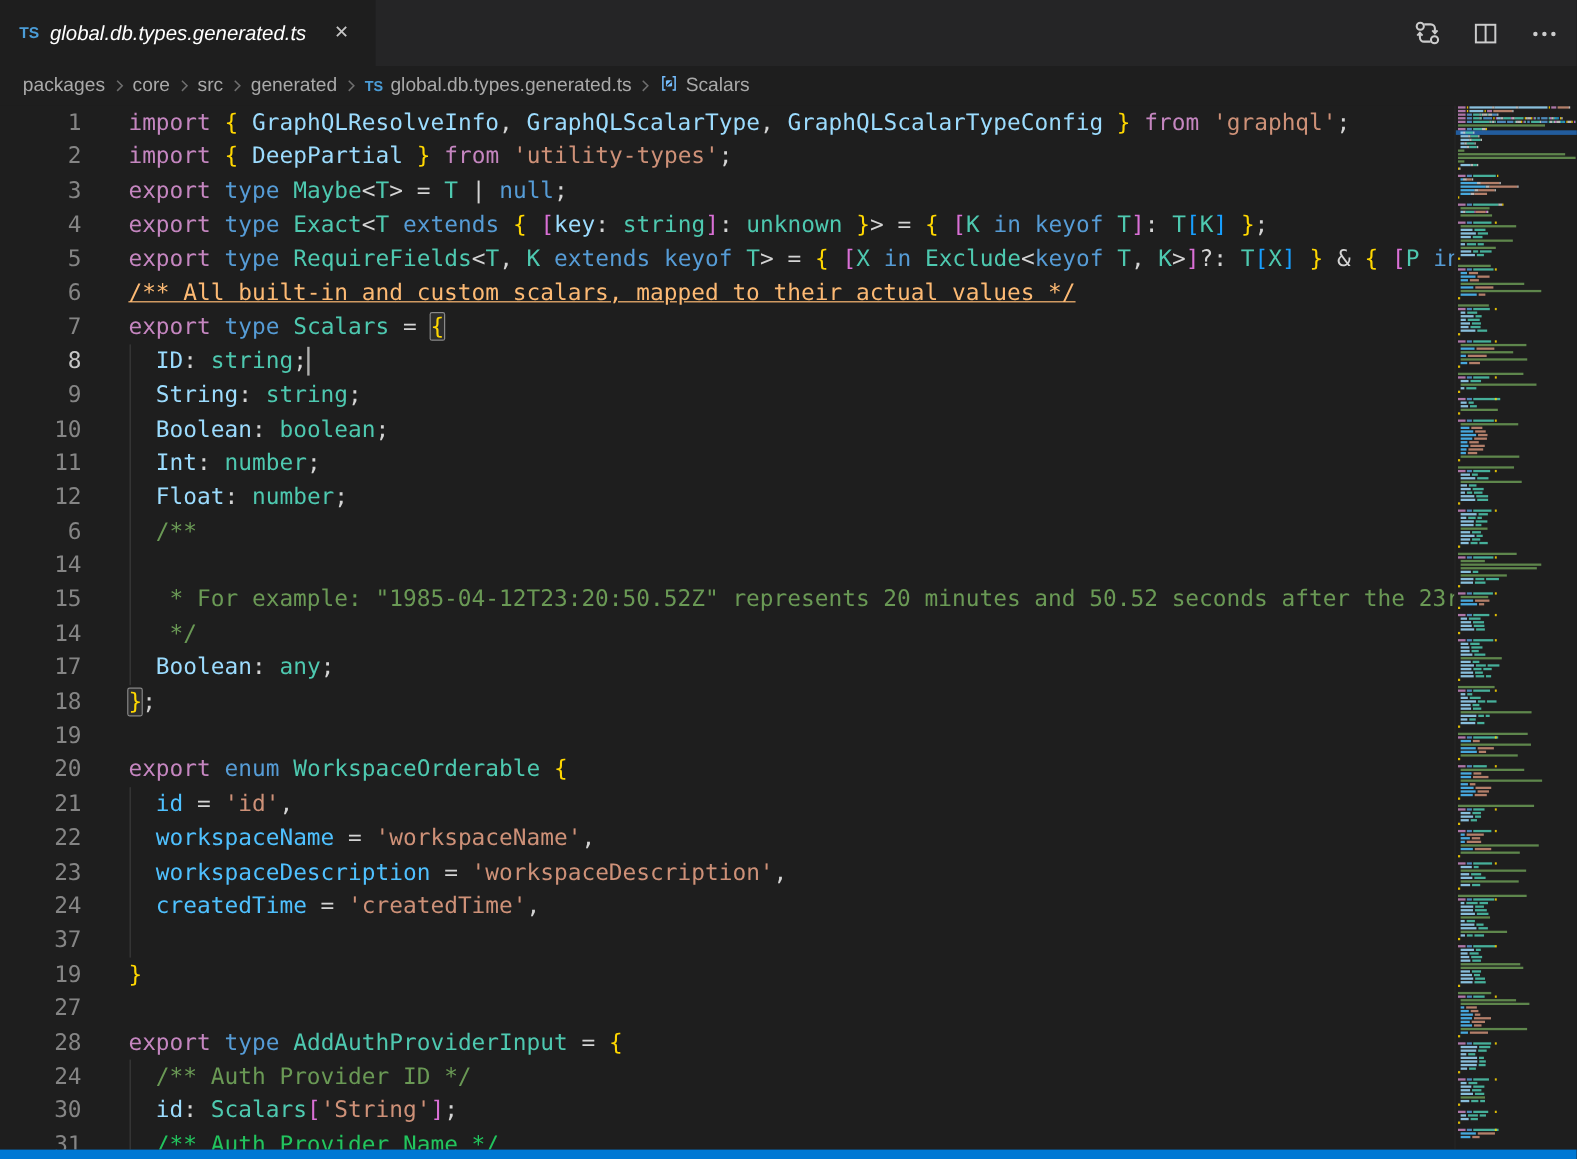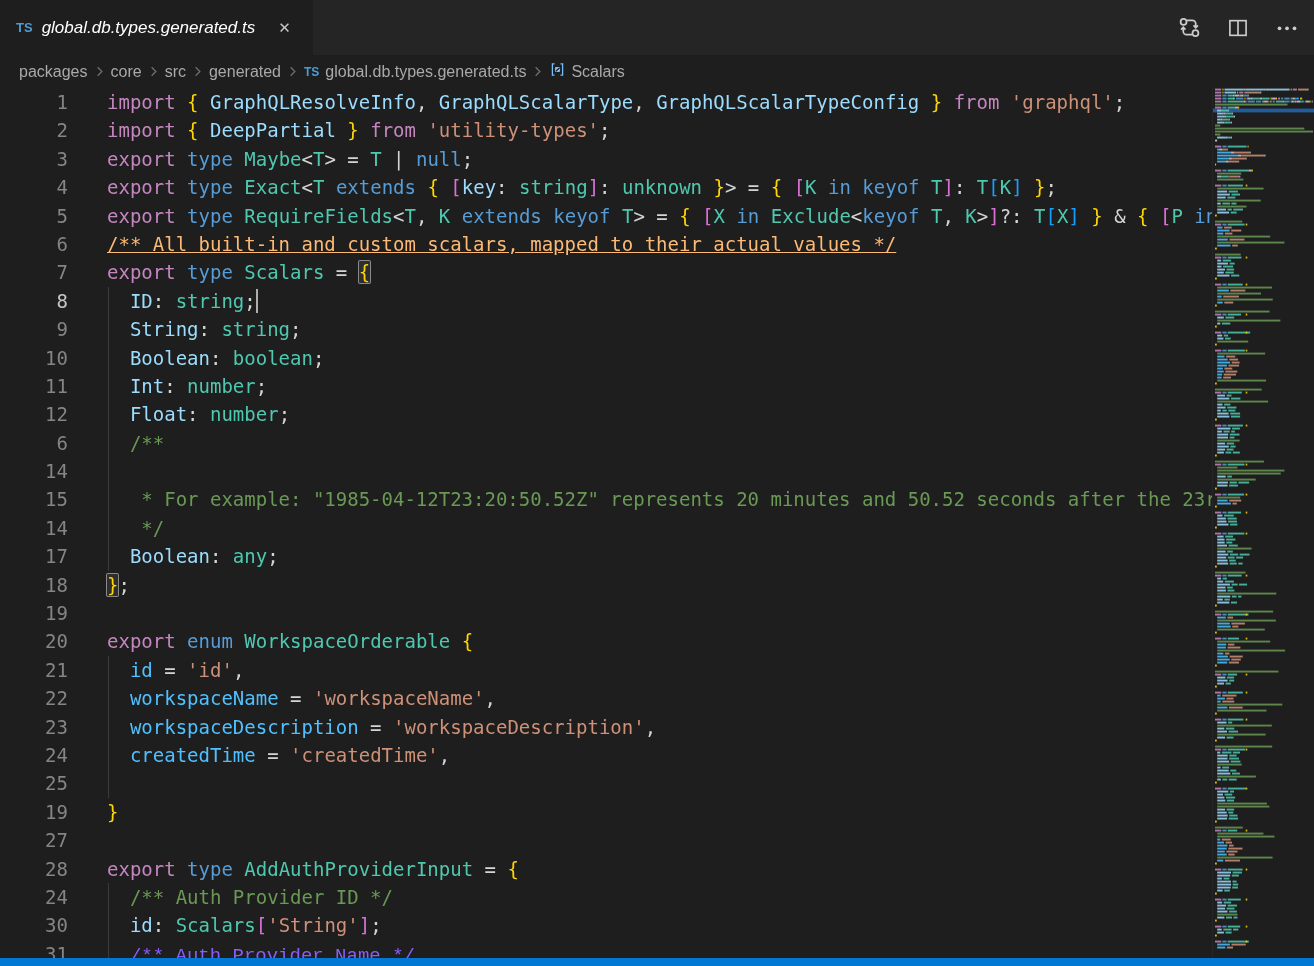--- a/index.html
+++ b/index.html
@@ -156,27 +156,27 @@
       <div class="line"><span class="ln">15</span><span class="codetxt"><span class="seg" style="color: rgb(106, 153, 85);">   * For example: "1985-04-12T23:20:50.52Z" represents 20 minutes and 50.52 seconds after the 23rd</span></span></div>
       <div class="line"><span class="ln">14</span><span class="codetxt"><span class="seg" style="color: rgb(106, 153, 85);">   */</span></span></div>
       <div class="line"><span class="ln">17</span><span class="codetxt"><span class="seg" style="color: rgb(212, 212, 212);">  </span><span class="seg" style="color: rgb(156, 220, 254);">Boolean</span><span class="seg" style="color: rgb(212, 212, 212);">: </span><span class="seg" style="color: rgb(78, 201, 176);">any</span><span class="seg" style="color: rgb(212, 212, 212);">;</span></span></div>
       <div class="line"><span class="ln">18</span><span class="codetxt"><span class="seg match" style="color: rgb(255, 215, 0);">}</span><span class="seg" style="color: rgb(212, 212, 212);">;</span></span></div>
       <div class="line"><span class="ln">19</span><span class="codetxt"></span></div>
       <div class="line"><span class="ln">20</span><span class="codetxt"><span class="seg" style="color: rgb(197, 134, 192);">export</span><span class="seg" style="color: rgb(212, 212, 212);"> </span><span class="seg" style="color: rgb(86, 156, 214);">enum</span><span class="seg" style="color: rgb(212, 212, 212);"> </span><span class="seg" style="color: rgb(78, 201, 176);">WorkspaceOrderable</span><span class="seg" style="color: rgb(212, 212, 212);"> </span><span class="seg" style="color: rgb(255, 215, 0);">{</span></span></div>
       <div class="line"><span class="ln">21</span><span class="codetxt"><span class="seg" style="color: rgb(212, 212, 212);">  </span><span class="seg" style="color: rgb(79, 193, 255);">id</span><span class="seg" style="color: rgb(212, 212, 212);"> = </span><span class="seg" style="color: rgb(206, 145, 120);">'id'</span><span class="seg" style="color: rgb(212, 212, 212);">,</span></span></div>
       <div class="line"><span class="ln">22</span><span class="codetxt"><span class="seg" style="color: rgb(212, 212, 212);">  </span><span class="seg" style="color: rgb(79, 193, 255);">workspaceName</span><span class="seg" style="color: rgb(212, 212, 212);"> = </span><span class="seg" style="color: rgb(206, 145, 120);">'workspaceName'</span><span class="seg" style="color: rgb(212, 212, 212);">,</span></span></div>
       <div class="line"><span class="ln">23</span><span class="codetxt"><span class="seg" style="color: rgb(212, 212, 212);">  </span><span class="seg" style="color: rgb(79, 193, 255);">workspaceDescription</span><span class="seg" style="color: rgb(212, 212, 212);"> = </span><span class="seg" style="color: rgb(206, 145, 120);">'workspaceDescription'</span><span class="seg" style="color: rgb(212, 212, 212);">,</span></span></div>
       <div class="line"><span class="ln">24</span><span class="codetxt"><span class="seg" style="color: rgb(212, 212, 212);">  </span><span class="seg" style="color: rgb(79, 193, 255);">createdTime</span><span class="seg" style="color: rgb(212, 212, 212);"> = </span><span class="seg" style="color: rgb(206, 145, 120);">'createdTime'</span><span class="seg" style="color: rgb(212, 212, 212);">,</span></span></div>
-      <div class="line"><span class="ln">25</span></div>
+      <div class="line"><span class="ln">37</span></div>
       <div class="line"><span class="ln">19</span><span class="codetxt"><span class="seg" style="color: rgb(255, 215, 0);">}</span></span></div>
       <div class="line"><span class="ln">27</span><span class="codetxt"></span></div>
       <div class="line"><span class="ln">28</span><span class="codetxt"><span class="seg" style="color: rgb(197, 134, 192);">export</span><span class="seg" style="color: rgb(212, 212, 212);"> </span><span class="seg" style="color: rgb(86, 156, 214);">type</span><span class="seg" style="color: rgb(212, 212, 212);"> </span><span class="seg" style="color: rgb(78, 201, 176);">AddAuthProviderInput</span><span class="seg" style="color: rgb(212, 212, 212);"> = </span><span class="seg" style="color: rgb(255, 215, 0);">{</span></span></div>
       <div class="line"><span class="ln">24</span><span class="codetxt"><span class="seg" style="color: rgb(212, 212, 212);">  </span><span class="seg" style="color: rgb(106, 153, 85);">/** Auth Provider ID */</span></span></div>
       <div class="line"><span class="ln">30</span><span class="codetxt"><span class="seg" style="color: rgb(212, 212, 212);">  </span><span class="seg" style="color: rgb(156, 220, 254);">id</span><span class="seg" style="color: rgb(212, 212, 212);">: </span><span class="seg" style="color: rgb(78, 201, 176);">Scalars</span><span class="seg" style="color: rgb(218, 112, 214);">[</span><span class="seg" style="color: rgb(206, 145, 120);">'String'</span><span class="seg" style="color: rgb(218, 112, 214);">]</span><span class="seg" style="color: rgb(212, 212, 212);">;</span></span></div>
-      <div class="line"><span class="ln">31</span><span class="codetxt"><span class="seg" style="color: rgb(212, 212, 212);">  </span><span class="seg" style="color: #8b5cf6; font-family: Liberation Mono, monospace;">/** Auth Provider Name */</span></span></div>
+      <div class="line"><span class="ln">31</span><span class="codetxt"><span class="seg" style="color: rgb(212, 212, 212);">  </span><span class="seg" style="color: #22c55e;">/** Auth Provider Name */</span></span></div>
       <div class="indent-guide" style="top: 198.8px; height: 284px;"></div>
       <div class="indent-guide" style="top: 568px; height: 142px;"></div>
       <div class="indent-guide" style="top: 795.2px; height: 85.2px;"></div>
       <div class="cursor" style="left: 256px; top: 201.3px;"></div>
     </div>
 
   <div class="minimap" id="minimap"><svg width="102" height="870" viewBox="0 0 102 870" xmlns="http://www.w3.org/2000/svg">
         <rect x="0" y="20.6" width="102" height="3.8" fill="#2472c8" opacity="0.75"></rect>
         <rect x="2.0" y="0.6" width="6.3" height="1.9" fill="#C586C0" opacity="0.85"></rect>
         <rect x="9.4" y="0.6" width="1.1" height="1.9" fill="#FFD700" opacity="0.85"></rect>

